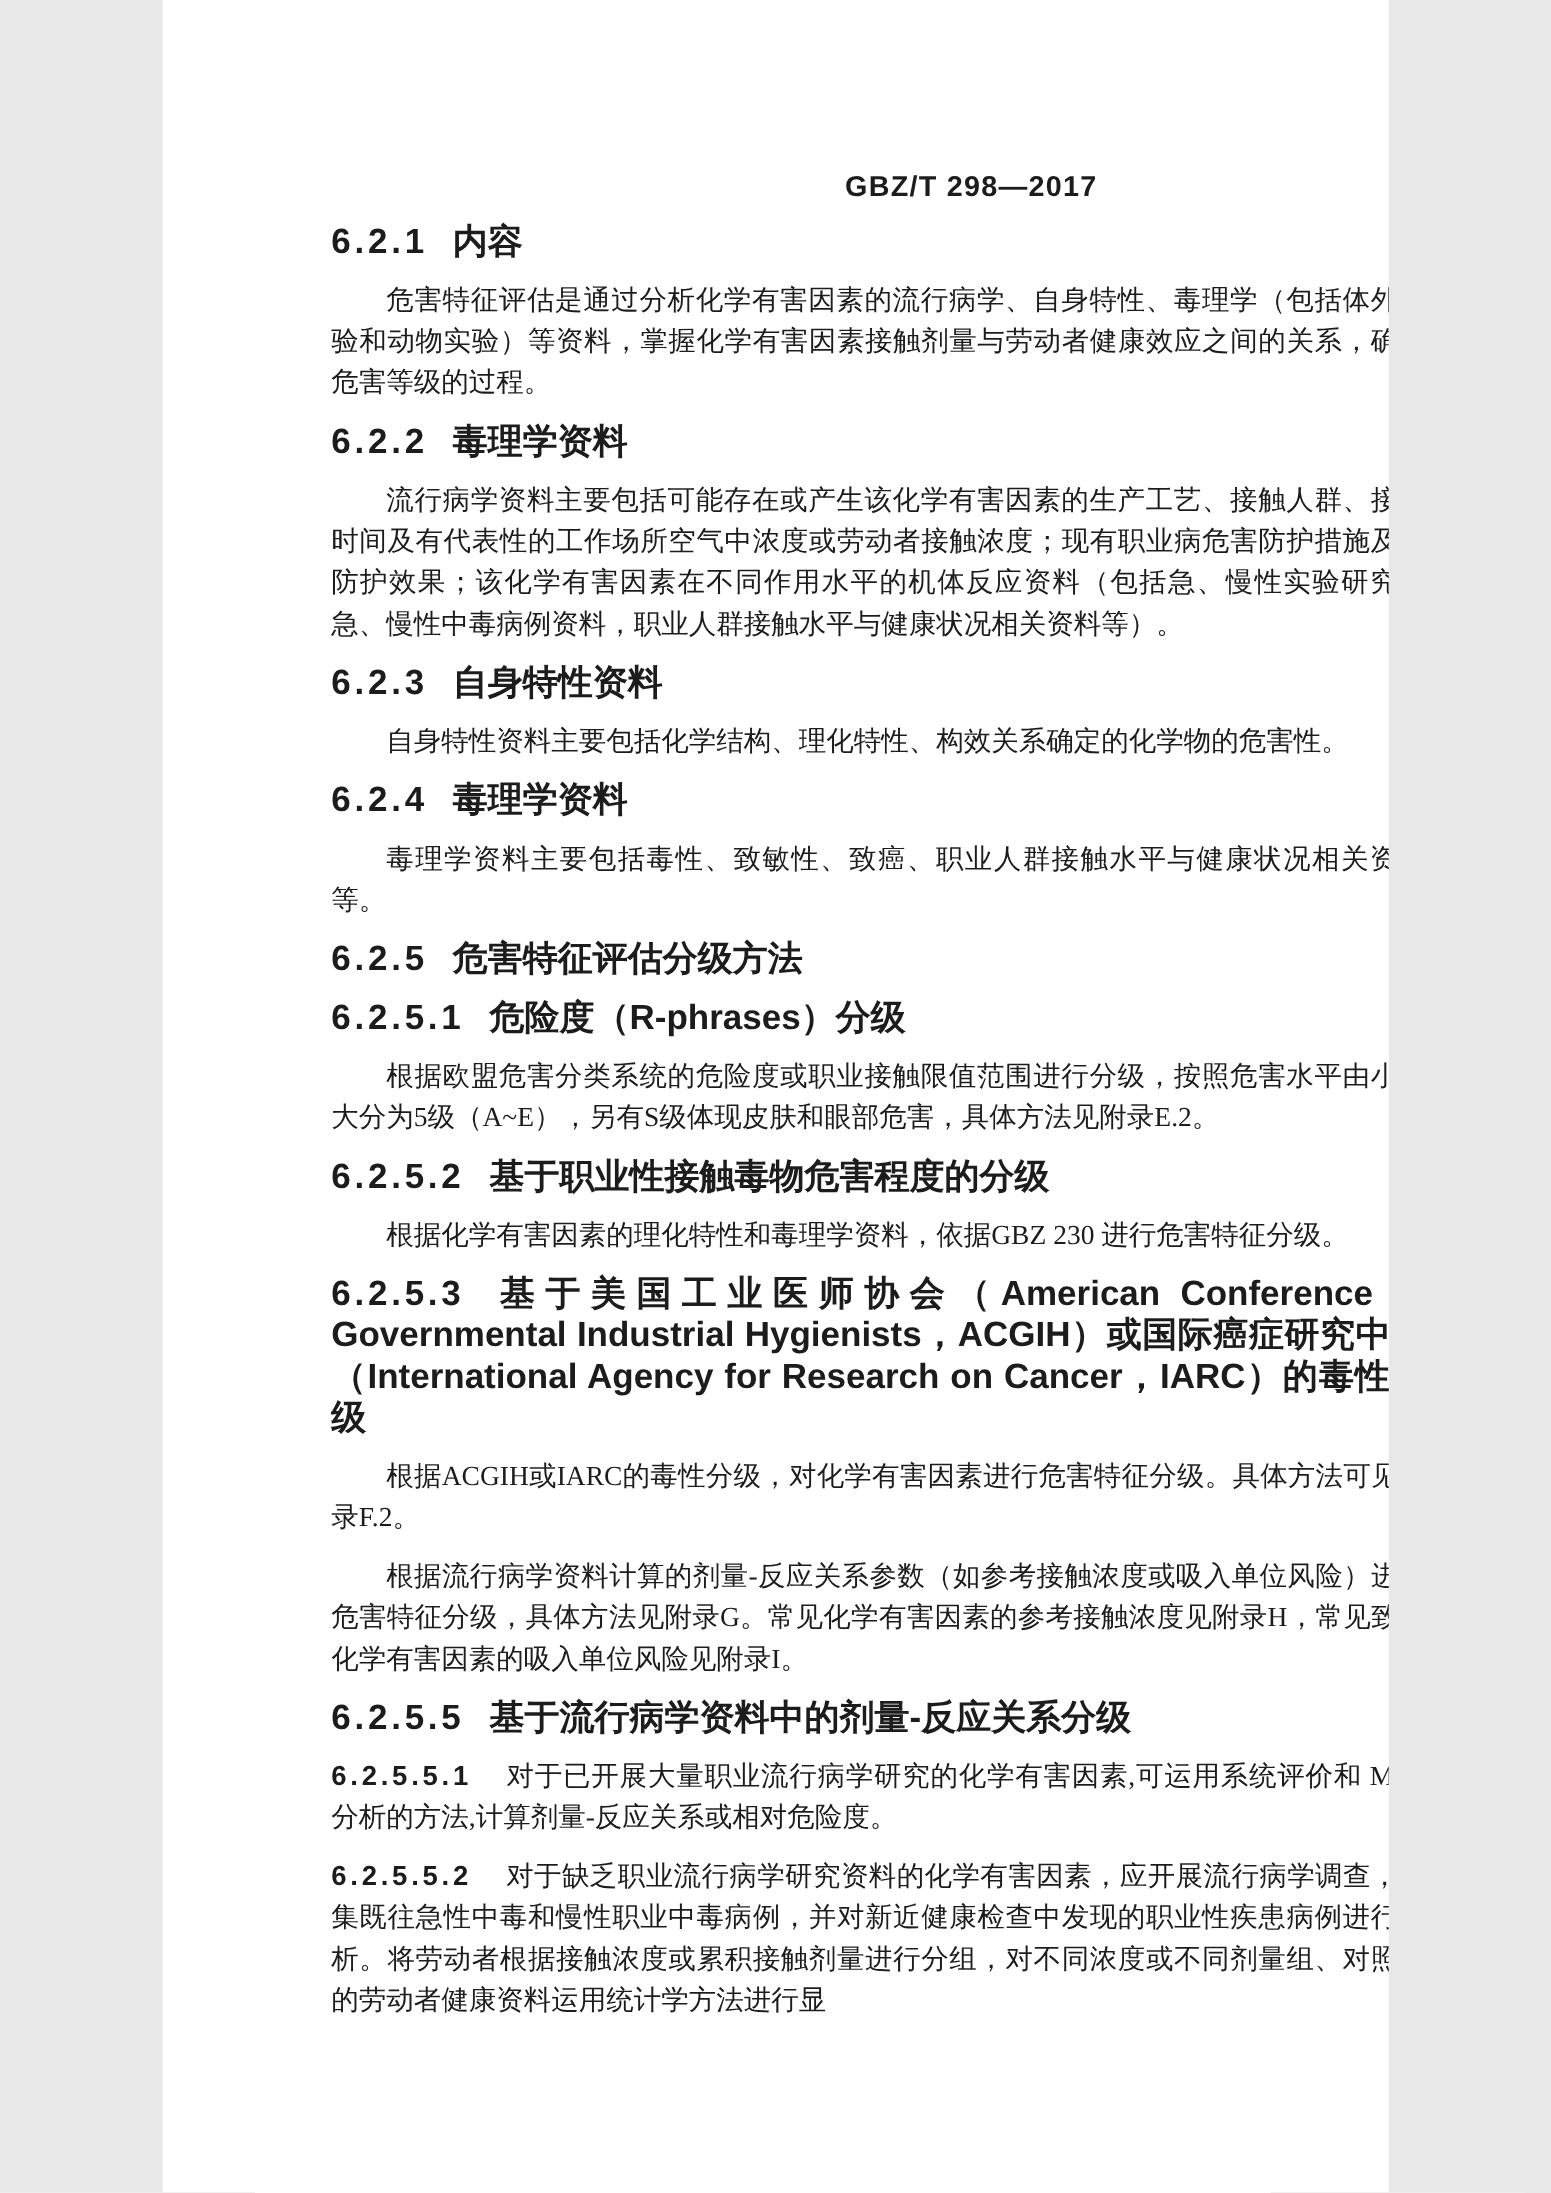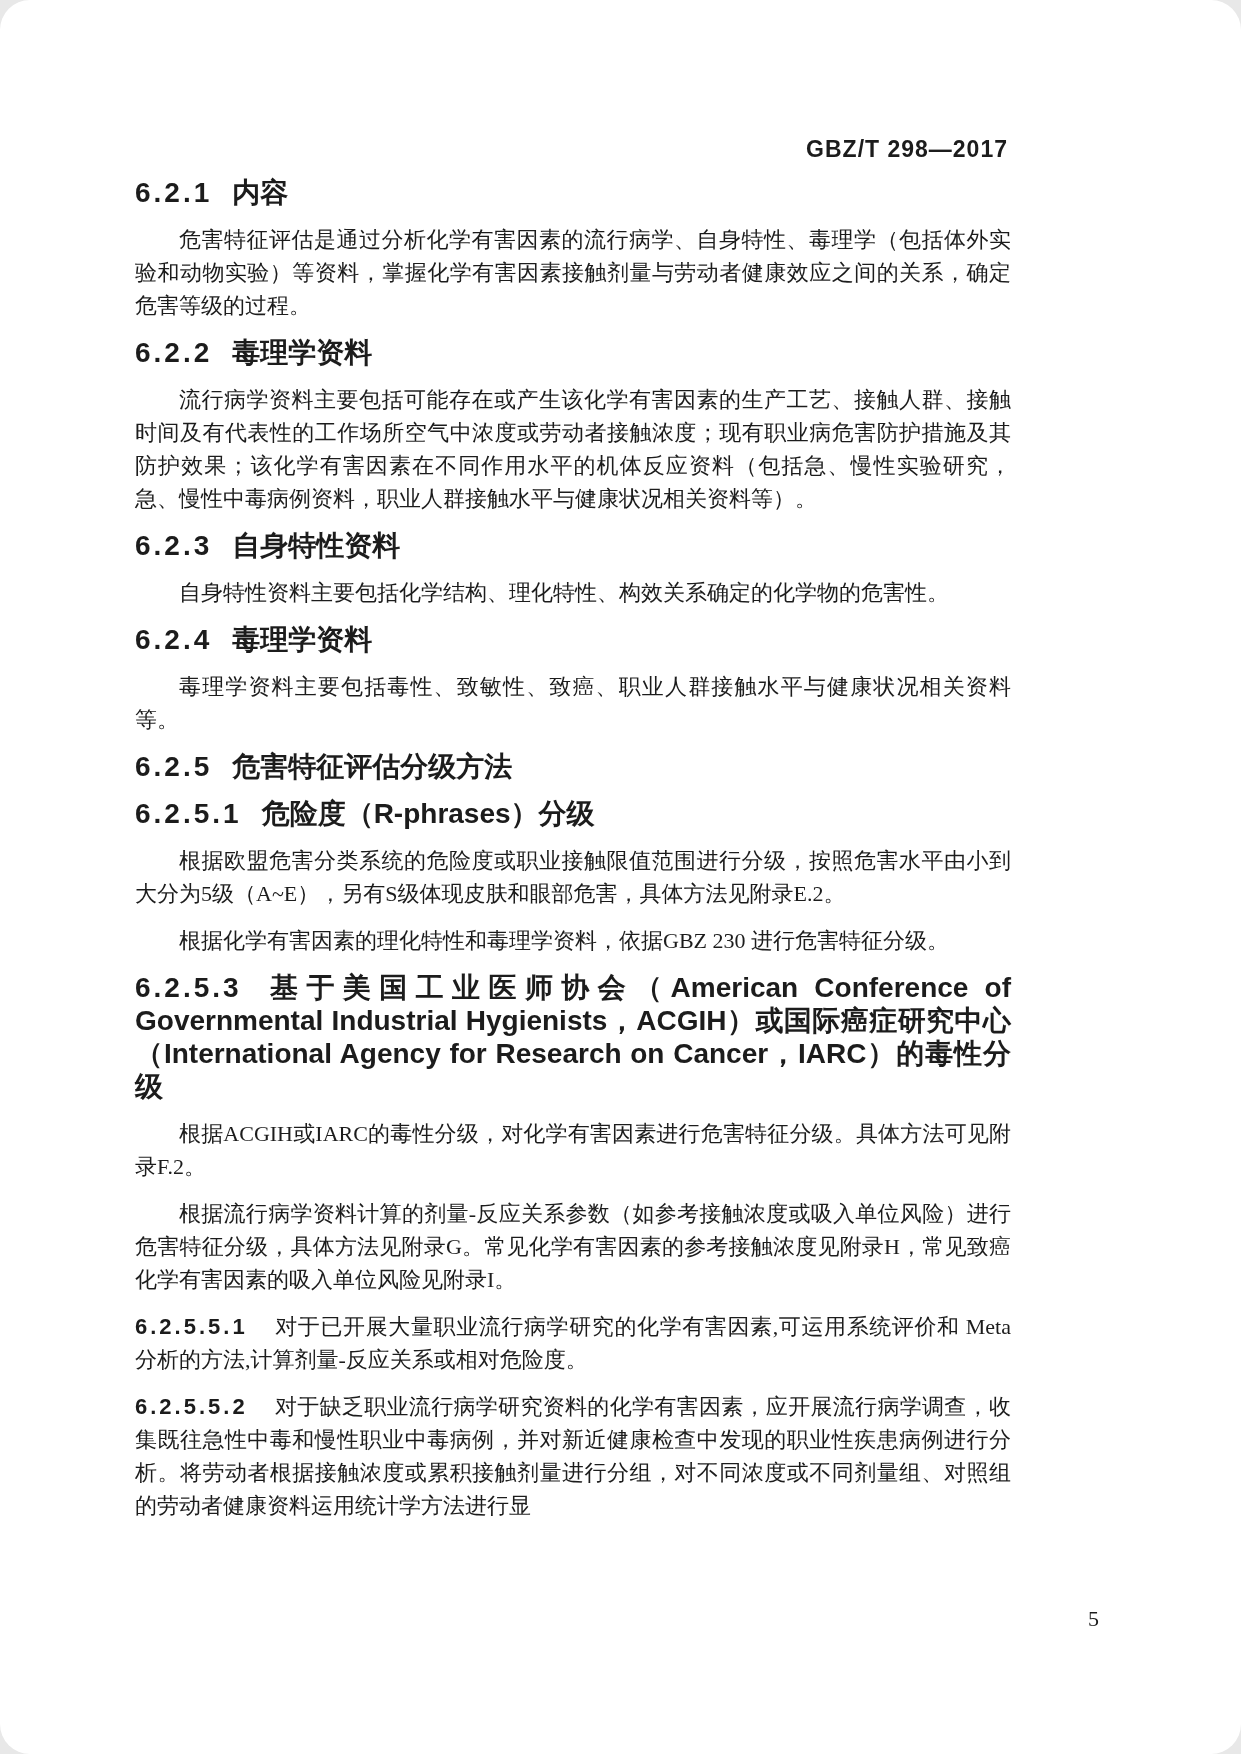--- a/index.html
+++ b/index.html
@@ -2,27 +2,26 @@
 <html><head>
 <meta charset="utf-8">
 <style>
   html, body {
     margin: 0;
     padding: 0;
     background: #e8e8e8;
   }
   .page {
     position: relative;
-    width: 1241px;
+    width: 981px;
     height: 1754px;
     margin: 0 auto;
     background: #ffffff;
     color: #1c1c1c;
     overflow: hidden;
-    border-radius: 30px;
   }
   .running-head {
     position: absolute;
     top: 136px;
     right: 233px;
     font-family: "Liberation Sans", "DejaVu Sans", sans-serif;
     font-size: 23px;
     font-weight: bold;
     letter-spacing: 1px;
     color: #1c1c1c;
@@ -106,29 +105,35 @@
 
     <div class="doc-heading">
       <span class="sec-num">6.2.5</span><span>危害特征评估分级方法</span>
     </div>
 
     <div class="doc-heading">
       <span class="sec-num">6.2.5.1</span><span>危险度（R-phrases）分级</span>
     </div>
     <p class="doc-para">根据欧盟危害分类系统的危险度或职业接触限值范围进行分级，按照危害水平由小到大分为5级（A~E），另有S级体现皮肤和眼部危害，具体方法见附录E.2。</p>
 
+    <div class="doc-heading">
+      <span class="sec-num">6.2.5.2</span><span>基于职业性接触毒物危害程度的分级</span>
+    </div>
     <p class="doc-para">根据化学有害因素的理化特性和毒理学资料，依据GBZ 230 进行危害特征分级。</p>
 
     <div class="doc-heading">
       <span class="sec-num">6.2.5.3</span><span>基于美国工业医师协会（American Conference of Governmental Industrial Hygienists，ACGIH）或国际癌症研究中心（International Agency for Research on Cancer，IARC）的毒性分级</span>
     </div>
     <p class="doc-para">根据ACGIH或IARC的毒性分级，对化学有害因素进行危害特征分级。具体方法可见附录F.2。</p>
 
     <p class="doc-para">根据流行病学资料计算的剂量-反应关系参数（如参考接触浓度或吸入单位风险）进行危害特征分级，具体方法见附录G。常见化学有害因素的参考接触浓度见附录H，常见致癌化学有害因素的吸入单位风险见附录I。</p>
 
+    <div class="doc-heading">
+      <span class="sec-num">6.2.5.5</span><span>基于流行病学资料中的剂量-反应关系分级</span>
+    </div>
 
     <p class="doc-para clause">
       <span class="clause-num">6.2.5.5.1</span><span>对于已开展大量职业流行病学研究的化学有害因素,可运用系统评价和 Meta 分析的方法,计算剂量-反应关系或相对危险度。</span>
     </p>
 
     <p class="doc-para clause">
       <span class="clause-num">6.2.5.5.2</span><span>对于缺乏职业流行病学研究资料的化学有害因素，应开展流行病学调查，收集既往急性中毒和慢性职业中毒病例，并对新近健康检查中发现的职业性疾患病例进行分析。将劳动者根据接触浓度或累积接触剂量进行分组，对不同浓度或不同剂量组、对照组的劳动者健康资料运用统计学方法进行显</span>
     </p>
 
   </div>

